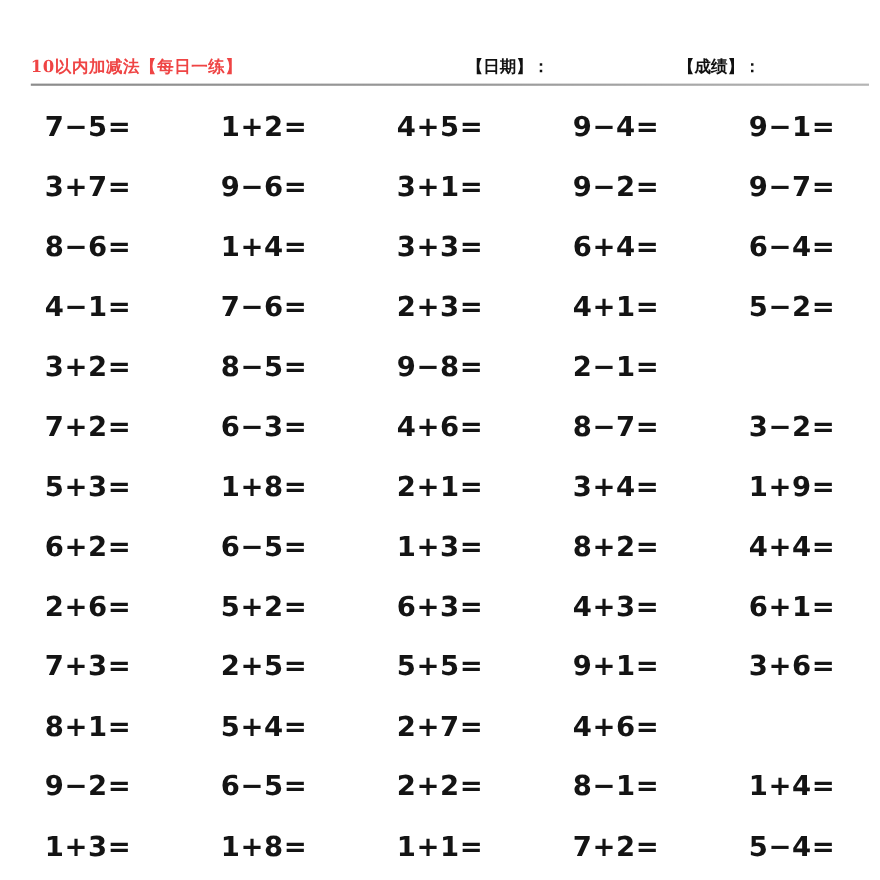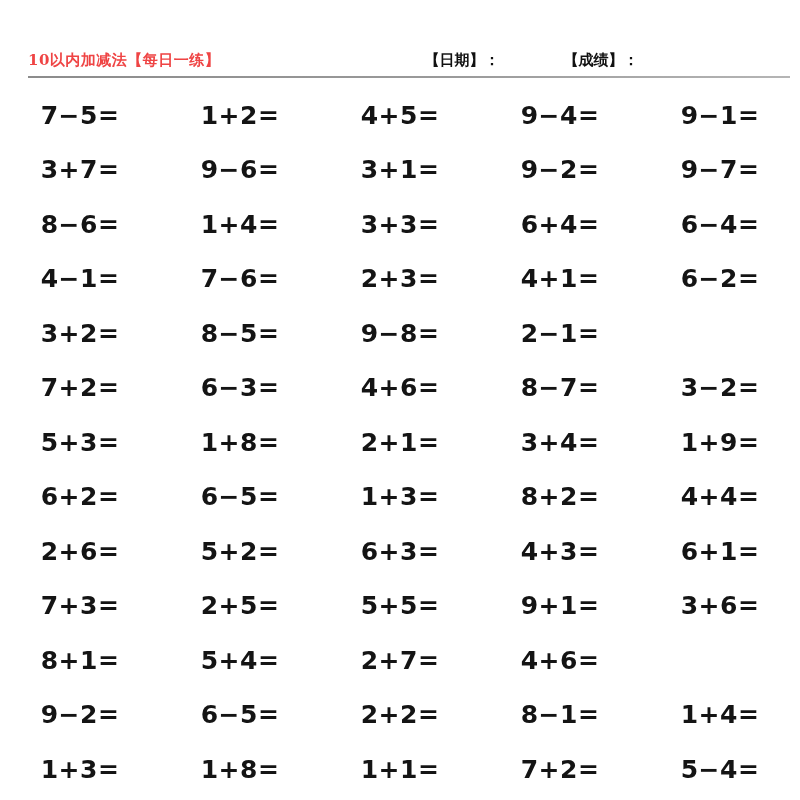--- a/index.html
+++ b/index.html
@@ -53,21 +53,21 @@
     font-weight: 700;
     white-space: nowrap;
     color: #111;
   }
 
   #date-field {
     margin-left: 204px;
   }
 
   #score-field {
-    margin-left: 64px;
+    margin-left: 117px;
   }
 
   #header-rule {
     position: absolute;
     left: 28px;
     right: 10px;
     bottom: 0;
     height: 2px;
     background: linear-gradient(to right, #8c8c8c, #9a9a9a 55%, #b5b5b5);
   }
@@ -133,21 +133,21 @@
         <div class="problem-cell">1+4=</div>
         <div class="problem-cell">3+3=</div>
         <div class="problem-cell">6+4=</div>
         <div class="problem-cell">6−4=</div>
       </div>
       <div class="problem-row">
         <div class="problem-cell">4−1=</div>
         <div class="problem-cell">7−6=</div>
         <div class="problem-cell">2+3=</div>
         <div class="problem-cell">4+1=</div>
-        <div class="problem-cell">6−2=</div>
+        <div class="problem-cell">5−2=</div>
       </div>
       <div class="problem-row">
         <div class="problem-cell">3+2=</div>
         <div class="problem-cell">8−5=</div>
         <div class="problem-cell">9−8=</div>
         <div class="problem-cell">2−1=</div>
       </div>
       <div class="problem-row">
         <div class="problem-cell">7+2=</div>
         <div class="problem-cell">6−3=</div>

